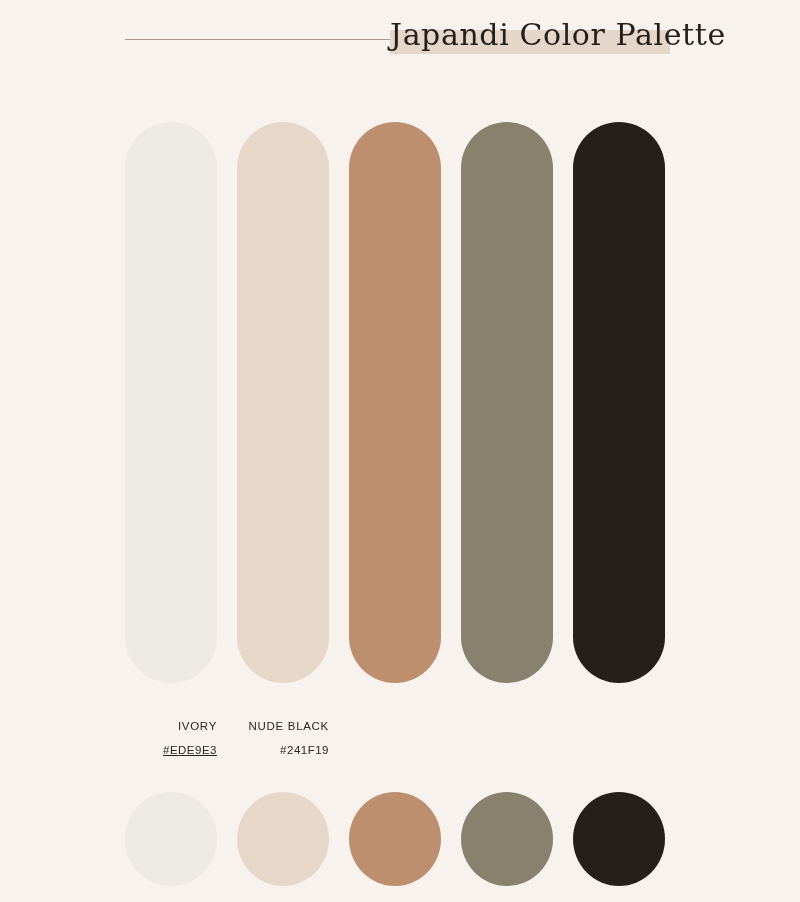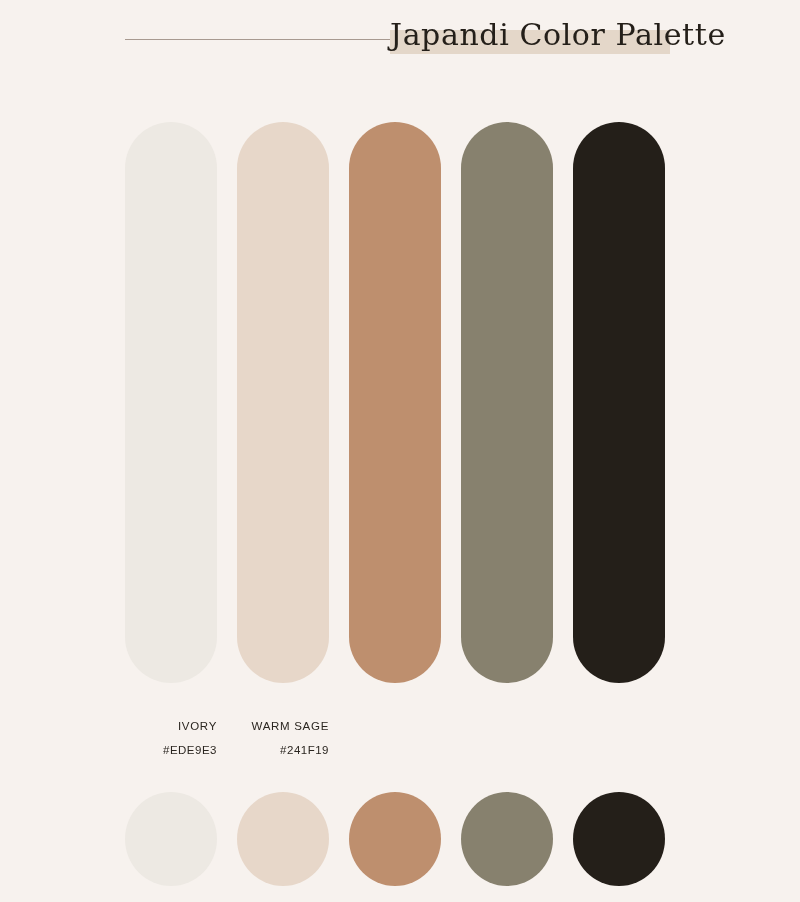--- a/index.html
+++ b/index.html
@@ -139,24 +139,24 @@
       <div class="swatch-bar" style="background: rgb(237, 233, 227);"></div>
       <div class="swatch-bar" style="background: rgb(231, 215, 201);"></div>
       <div class="swatch-bar" style="background: rgb(190, 143, 110);"></div>
       <div class="swatch-bar" style="background: rgb(135, 129, 110);"></div>
       <div class="swatch-bar" style="background: rgb(36, 31, 25);"></div>
     </div>
 
   <div id="label-row">
       <div class="label-cell">
         <span class="label-name" style="color: rgb(43, 38, 32);">IVORY</span>
-        <span class="label-hex" style="color: rgb(43, 38, 32);">#EDE9E3</span>
+        <span class="label-hex" style="color: rgb(43, 38, 32); text-decoration: underline;">#EDE9E3</span>
       </div>
       <div class="label-cell">
-        <span class="label-name" style="color: rgb(43, 38, 32);">WARM SAGE</span>
+        <span class="label-name" style="color: rgb(43, 38, 32);">NUDE BLACK</span>
         <span class="label-hex" style="color: rgb(43, 38, 32);">#241F19</span>
       </div>
     </div>
 
   <div id="circle-row">
       <div class="swatch-circle" style="background: rgb(237, 233, 227);"></div>
       <div class="swatch-circle" style="background: rgb(231, 215, 201);"></div>
       <div class="swatch-circle" style="background: rgb(190, 143, 110);"></div>
       <div class="swatch-circle" style="background: rgb(135, 129, 110);"></div>
       <div class="swatch-circle" style="background: rgb(36, 31, 25);"></div>

